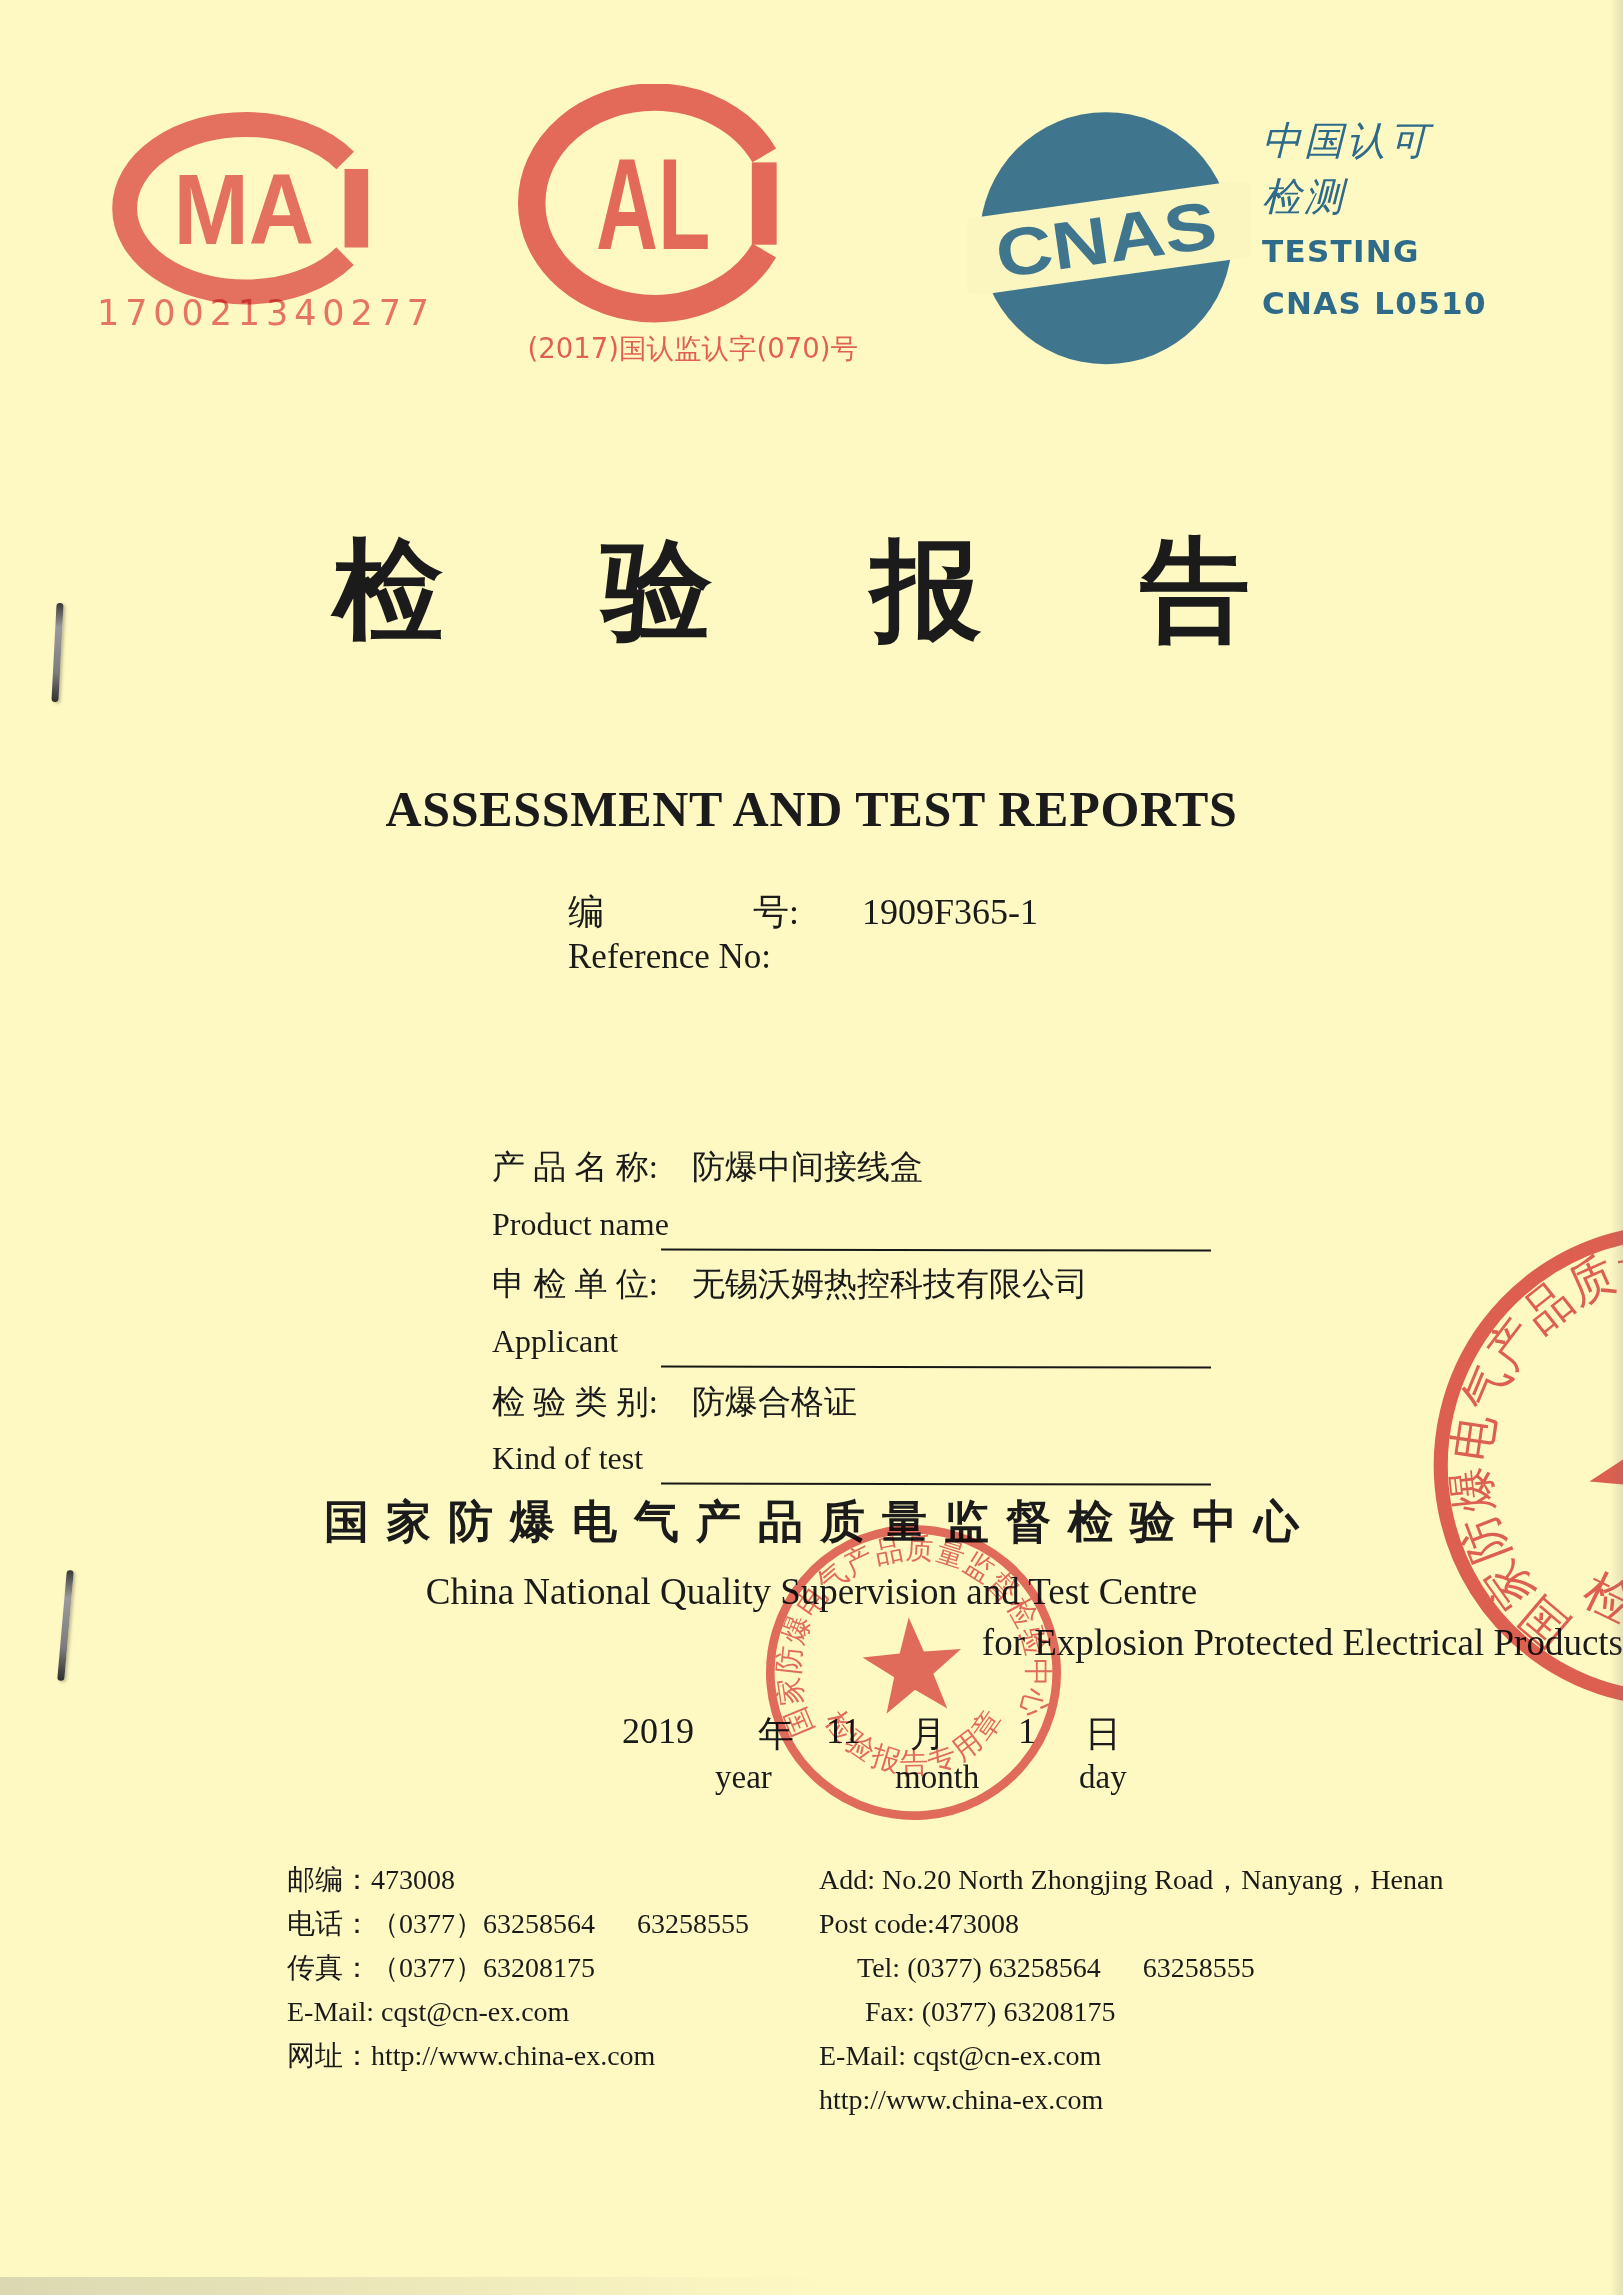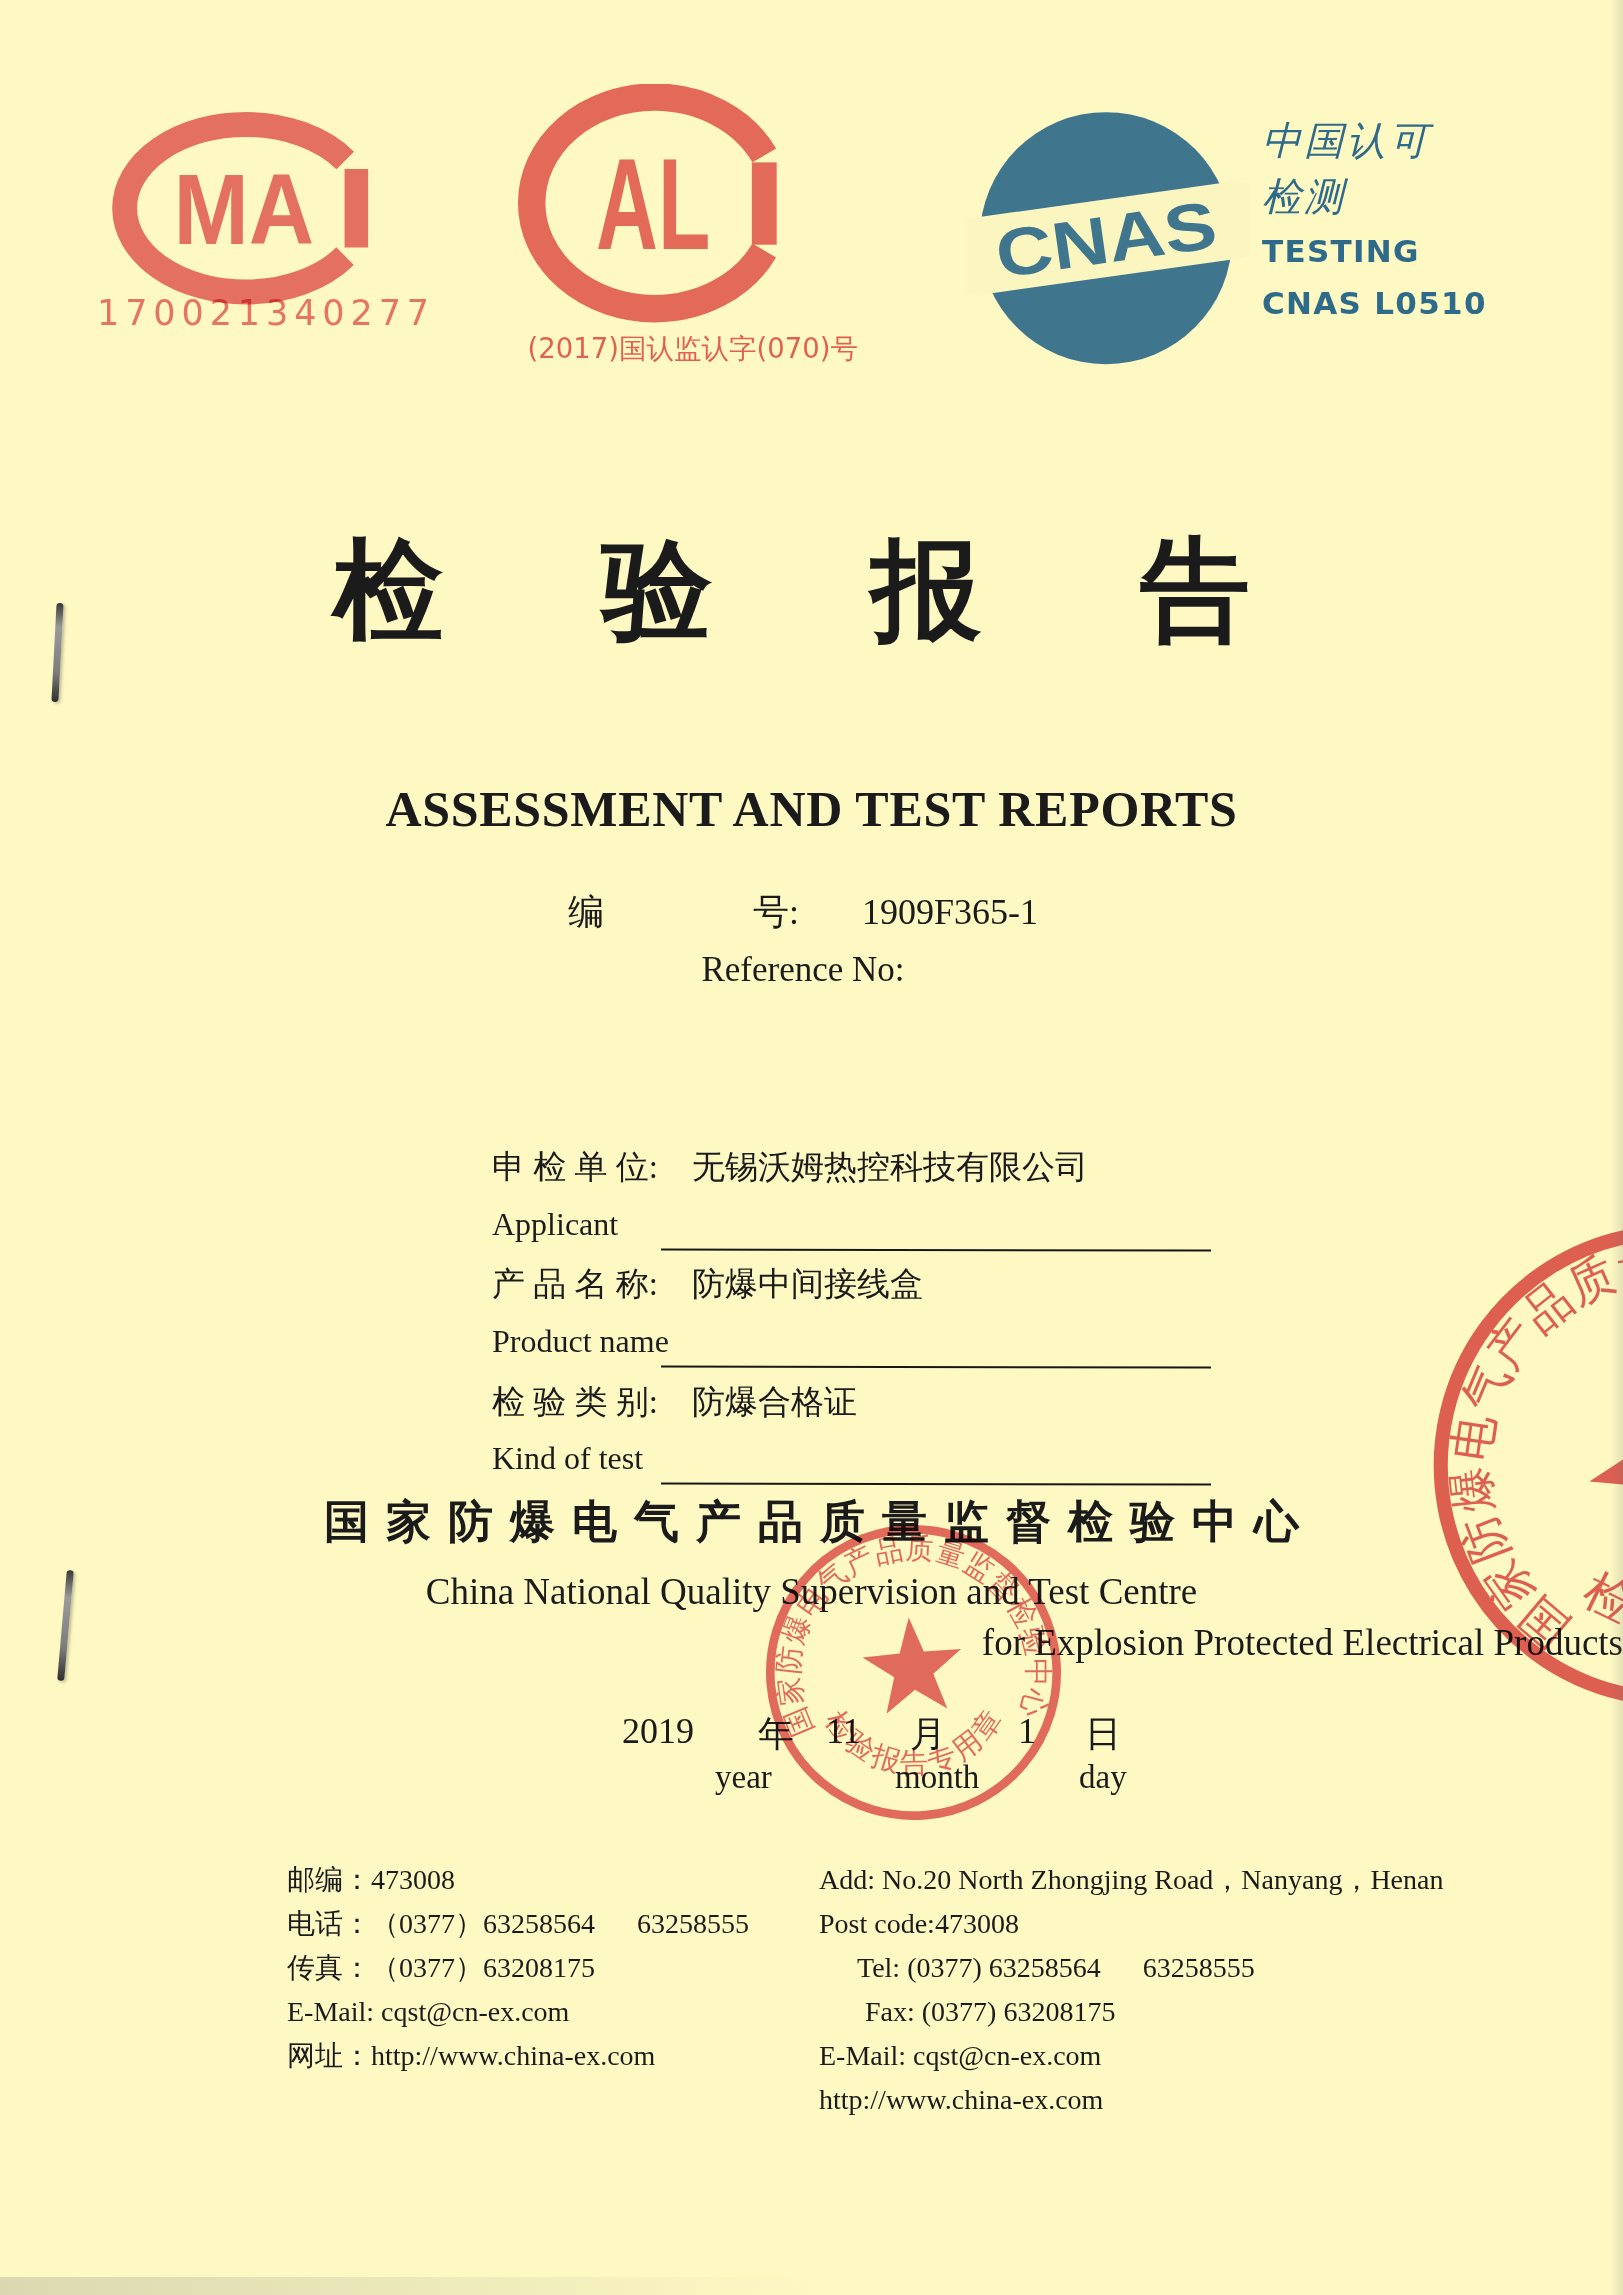--- a/index.html
+++ b/index.html
@@ -21,21 +21,21 @@
   
   .title-cn{position:absolute;top:517px;left:0;width:1623px;box-sizing:border-box;text-align:center;
     font-size:110px;font-weight:bold;letter-spacing:159px;padding-left:119px;white-space:nowrap;}
   .title-en{position:absolute;top:780px;left:0;width:1623px;text-align:center;
     font-size:50px;font-weight:600;letter-spacing:0.7px;}
   
   .ref{position:absolute;left:568px;top:888px;}
   .ref-line1{font-size:36px;}
   .ref-gap1{display:inline-block;width:149px;}
   .ref-gap2{display:inline-block;width:63px;}
-  .ref-line2{font-size:35px;margin-top:13px;text-align:center;}
+  .ref-line2{font-size:35px;margin-top:0;}
   
   .fields{position:absolute;left:492px;top:1145px;width:719px;}
   .f-row{position:relative;padding-bottom:7.9px;margin-bottom:11.8px;}
   .f-cn{font-size:33px;white-space:pre;}
   .f-cn .lab{display:inline-block;width:200px;}
   .f-en{font-size:32px;margin-top:15.7px;}
   .f-underline{position:absolute;left:169px;right:0;bottom:0;border-bottom:2.6px solid #171717;transform:rotate(.12deg);}
   
   .centre-cn{position:absolute;top:1492px;left:0;width:1623px;box-sizing:border-box;text-align:center;
     font-size:45px;font-weight:bold;letter-spacing:17px;padding-left:17px;white-space:nowrap;}
@@ -102,27 +102,27 @@
 
   <div class="ref">
     <div class="ref-line1">
       <span>编</span><span class="ref-gap1"></span><span>号:</span><span class="ref-gap2"></span><span>1909F365-1</span>
     </div>
     <div class="ref-line2">Reference No:</div>
   </div>
 
   <div class="fields">
     <div class="f-row">
-      <div class="f-cn"><span class="lab">申 检 单 位:</span><span>无锡沃姆热控科技有限公司</span></div>
-      <div class="f-en">Applicant</div>
+      <div class="f-cn"><span class="lab">产 品 名 称:</span><span>防爆中间接线盒</span></div>
+      <div class="f-en">Product name</div>
       <div class="f-underline"></div>
     </div>
     <div class="f-row">
-      <div class="f-cn"><span class="lab">产 品 名 称:</span><span>防爆中间接线盒</span></div>
-      <div class="f-en">Product name</div>
+      <div class="f-cn"><span class="lab">申 检 单 位:</span><span>无锡沃姆热控科技有限公司</span></div>
+      <div class="f-en">Applicant</div>
       <div class="f-underline"></div>
     </div>
     <div class="f-row">
       <div class="f-cn"><span class="lab">检 验 类 别:</span><span>防爆合格证</span></div>
       <div class="f-en">Kind of test</div>
       <div class="f-underline"></div>
     </div>
   </div>
 
   <div class="centre-cn">国家防爆电气产品质量监督检验中心</div>

